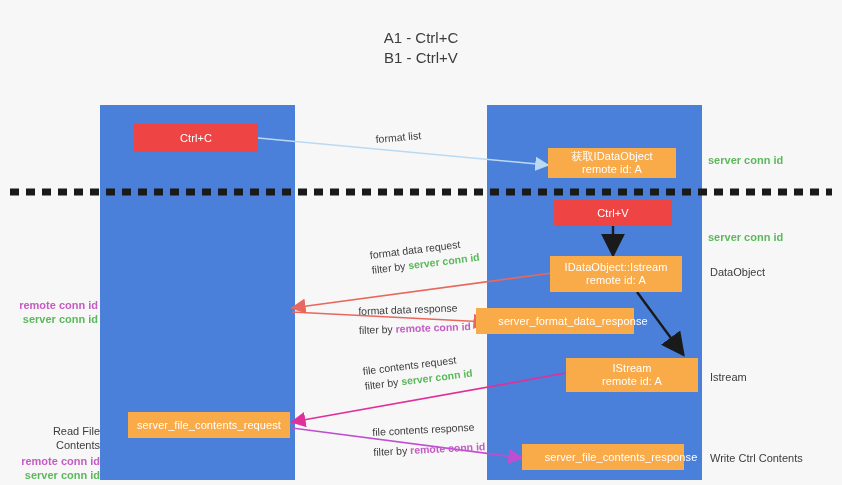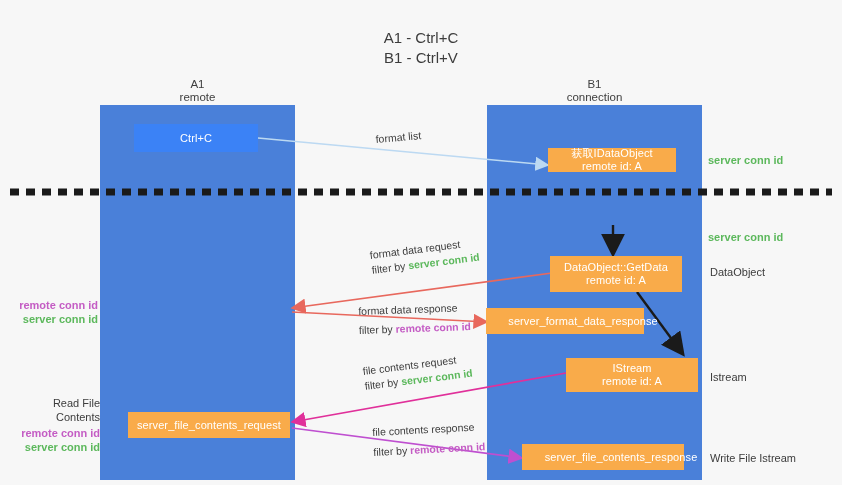--- a/index.html
+++ b/index.html
@@ -33,21 +33,21 @@
   
   .box{
     box-sizing:border-box;
     display:flex;align-items:center;justify-content:center;
     text-align:center;
     color:#ffffff;
     font-size:11px;line-height:13px;
     white-space:pre-line;
     letter-spacing:.1px;
   }
-  .box.green{background:#3b82f6;}
+  .box.green{background:#ef4444;}
   .box.orange{background:#f9ab4a;}
 
   
   .note{font-size:11px;line-height:14px;color:#3c3c3c;white-space:pre-line;}
   .note.green{color:#5cb85c;font-weight:bold;}
   .note.plain{color:#3c3c3c;}
 
   .stack{display:flex;flex-direction:column;}
   .stack span{font-size:11px;line-height:14px;font-weight:bold;}
   .stack span.g{color:#5cb85c;}
@@ -65,24 +65,20 @@
   svg.overlay{position:absolute;left:0;top:0;width:842px;height:485px;pointer-events:none;}
 </style>
 </head>
 <body>
 
 <div class="stage">
 
   <div class="abs title">A1 - Ctrl+C
 B1 - Ctrl+V</div>
 
-  <div class="abs colhead" style="left:100px;top:58px;width:195px;">A1
-remote</div>
-  <div class="abs colhead" style="left:487px;top:58px;width:215px;">B1
-connection</div>
 
   <div class="abs lane" style="left:100px;top:85px;width:195px;height:375px;"></div>
   <div class="abs lane" style="left:487px;top:85px;width:215px;height:375px;"></div>
 
   <svg class="overlay">
     <defs>
       <marker id="ah-blue" markerWidth="9" markerHeight="9" refX="8" refY="4.5" orient="auto">
         <path d="M0,0 L9,4.5 L0,9 z" fill="#bcd9f2"></path>
       </marker>
       <marker id="ah-red" markerWidth="9" markerHeight="9" refX="8" refY="4.5" orient="auto">
@@ -111,32 +107,33 @@
 
     <line x1="566" y1="353" x2="292" y2="402" stroke="#e0309a" stroke-width="1.7" marker-end="url(#ah-magenta)"></line>
 
     <line x1="292" y1="408" x2="522" y2="438" stroke="#bf4fd0" stroke-width="1.7" marker-end="url(#ah-purple)"></line>
 
     <line x1="10" y1="172" x2="832" y2="172" stroke="#1a1a1a" stroke-width="7" stroke-dasharray="9,7"></line>
   </svg>
 
   <div class="abs box green" style="left:134px;top:104px;width:124px;height:28px;">Ctrl+C</div>
 
-  <div class="abs box orange" style="left:548px;top:128px;width:128px;height:24px;">获取IDataObject
+  <div class="abs box orange" style="left:548px;top:128px;width:128px;height:30px;">获取IDataObject
 remote id: A</div>
 
+  <div class="abs box green" style="left:554px;top:180px;width:118px;height:26px;">Ctrl+V</div>
 
-  <div class="abs box orange" style="left:550px;top:236px;width:132px;height:36px;">DataObject::GetData
+  <div class="abs box orange" style="left:550px;top:236px;width:132px;height:36px;">IDataObject::Istream
 remote id: A</div>
 
   <div class="abs box orange" style="left:566px;top:338px;width:132px;height:34px;">IStream
 remote id: A</div>
 
 
-  <div class="abs box orange" style="left:486px;top:288px;width:158px;height:26px;padding-left:36px;">server_format_data_response</div>
+  <div class="abs box orange" style="left:476px;top:288px;width:158px;height:26px;padding-left:36px;">server_format_data_response</div>
 
   <div class="abs box orange" style="left:128px;top:392px;width:162px;height:26px;">server_file_contents_request</div>
 
   <div class="abs box orange" style="left:522px;top:424px;width:162px;height:26px;padding-left:36px;">server_file_contents_response</div>
 
   <div class="abs elabel" style="left:375px;top:112px;transform:rotate(-5deg);">format list</div>
 
   <div class="abs" style="left:369px;top:228px;transform:rotate(-7deg);transform-origin:left top;">
     <div class="elabel">format data request</div>
     <div class="elabel"><span>filter by </span><span class="g">server conn id</span></div>
@@ -158,26 +155,26 @@
   </div>
 
   <div class="abs note green" style="left:708px;top:133px;">server conn id</div>
 
   <div class="abs note green" style="left:708px;top:210px;">server conn id</div>
 
   <div class="abs note plain" style="left:710px;top:245px;">DataObject</div>
 
   <div class="abs note plain" style="left:710px;top:350px;">Istream</div>
 
-  <div class="abs note plain" style="left:710px;top:431px;">Write File Istream</div>
+  <div class="abs note plain" style="left:710px;top:431px;">Write Ctrl Contents</div>
 
   <div class="abs stack" style="left:10px;top:278px;width:88px;text-align:right;">
     <span class="p">remote conn id</span>
     <span class="g">server conn id</span>
   </div>
 
-  <div class="abs stack" style="left:8px;top:376px;width:92px;text-align:right;">
+  <div class="abs stack" style="left:8px;top:404px;width:92px;text-align:right;">
     <span class="k">Read File Contents</span>
     <span class="p" style="margin-top:2px;">remote conn id</span>
     <span class="g">server conn id</span>
   </div>
 
 </div>
 
 </body></html>

